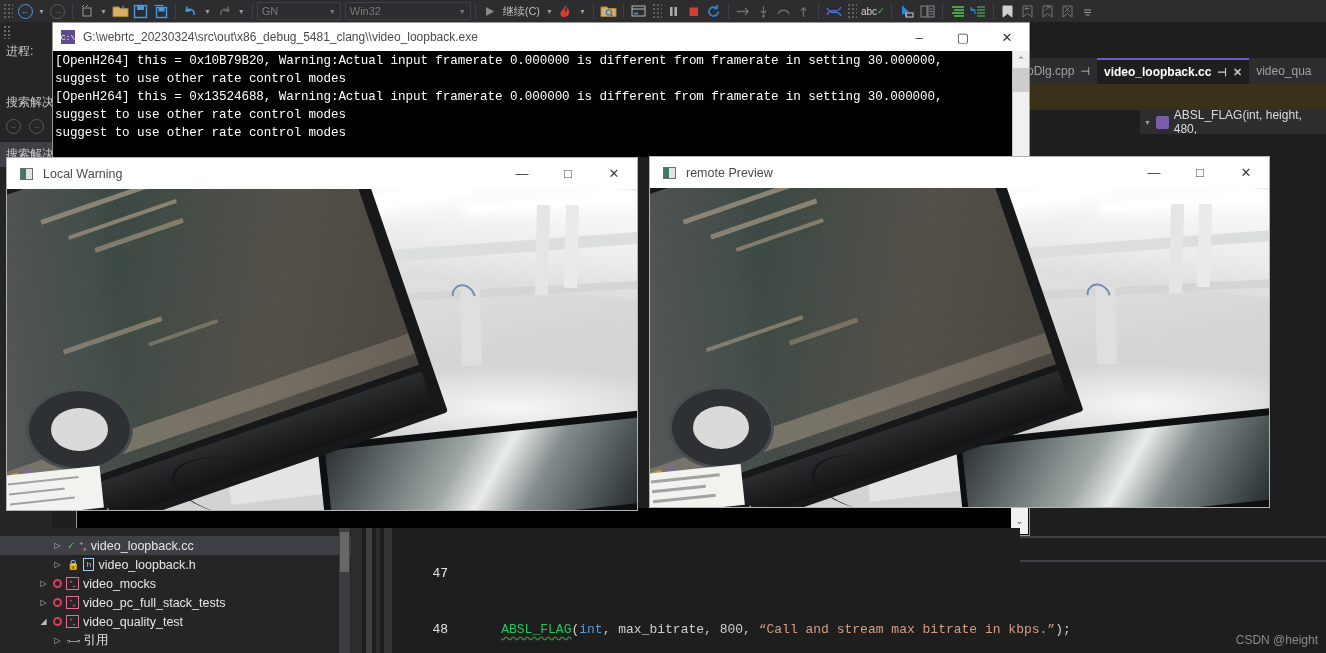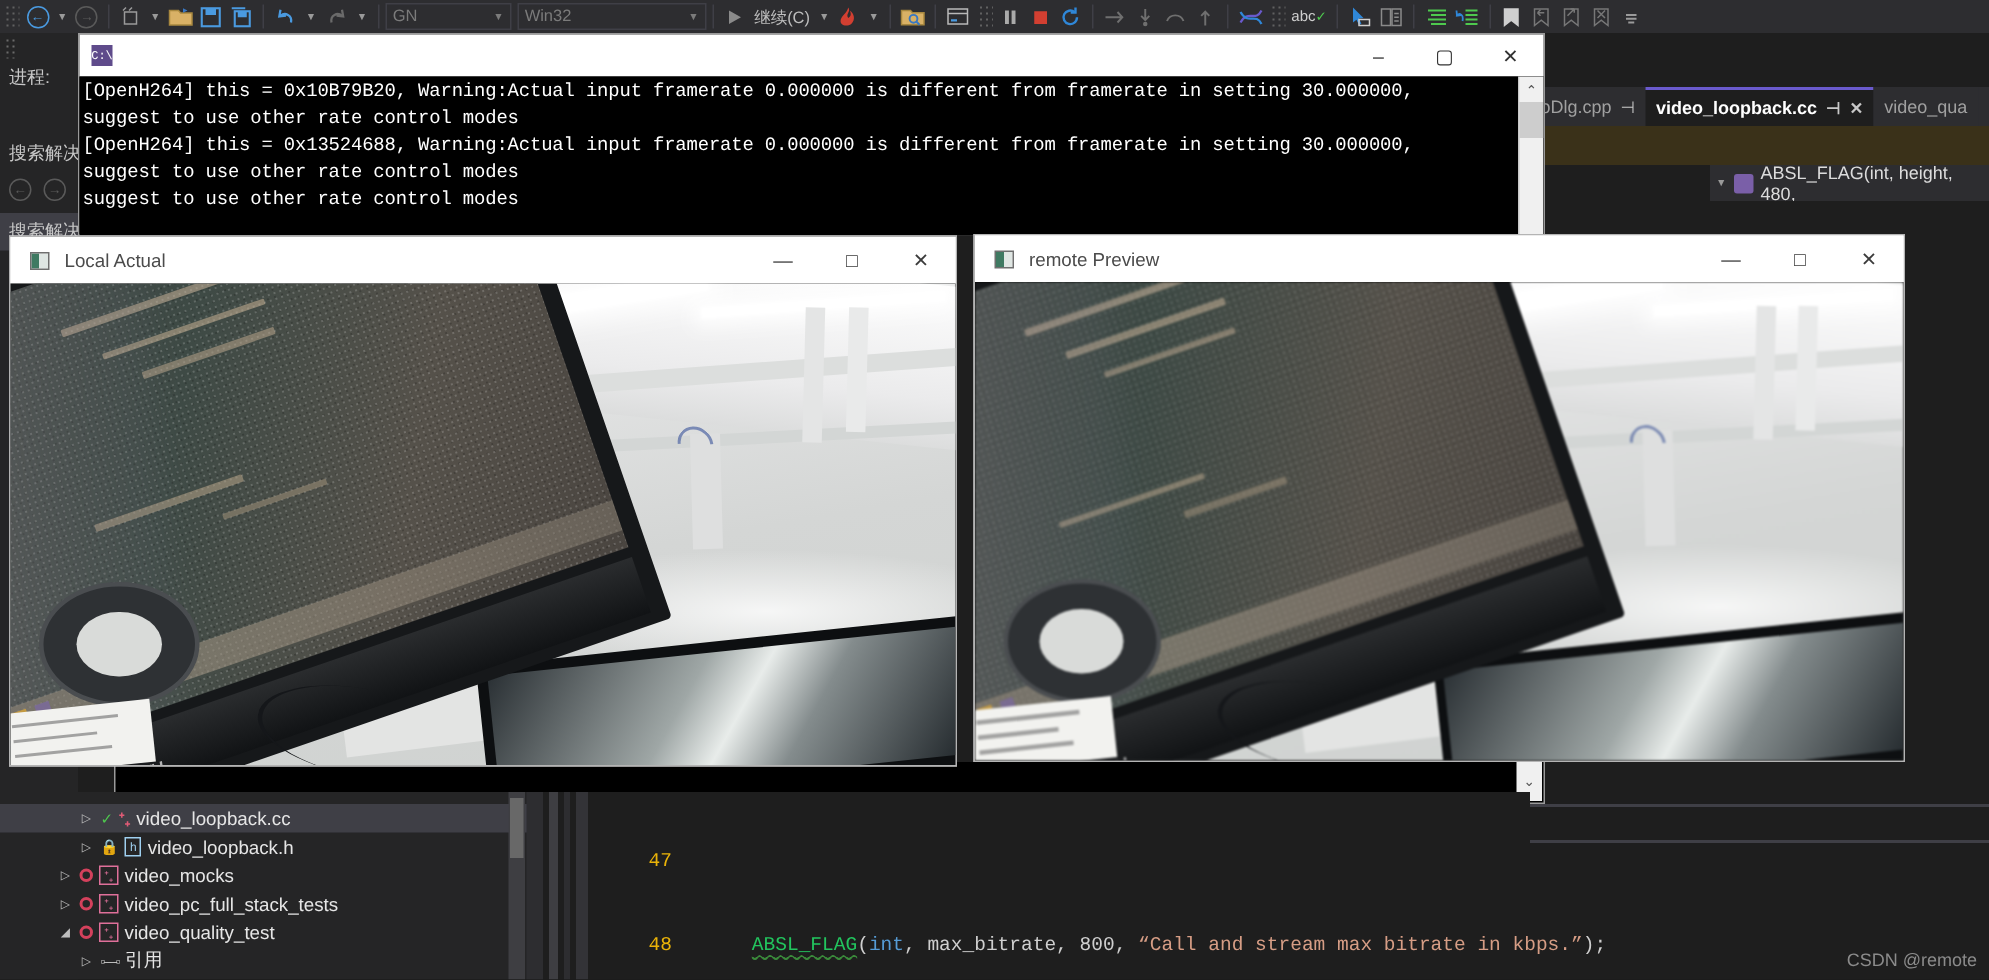--- a/index.html
+++ b/index.html
@@ -181,21 +181,21 @@
     background:#3e3e42; }
   .se-scroll i { position:absolute; left:1px; top:4px; width:9px; height:40px;
     background:#686868; display:block; }
   .se-edge { position:absolute; right:0; top:0; width:11px; height:125px;
     background:#2d2d30; }
 
   
   .code { position:absolute; left:414px; top:528px; width:606px; height:125px;
     background:#1e1e1e; font-family:"Liberation Mono", monospace; font-size:13px;
     line-height:18.5px; white-space:pre; }
-  .ln { color:#eab308; display:inline-block; width:34px; text-align:right;
+  .ln { color:#e5e5e5; display:inline-block; width:34px; text-align:right;
     margin-right:22px; }
   .k { color:#569cd6; } .s { color:#d69d85; }
   .f { color:#22c55e; } .p { color:#cfcfcf; }
   .und { text-decoration:underline; text-decoration-color:#3a8a3a;
     text-decoration-style:wavy; text-underline-offset:3px; }
   .code-gutterbars { position:absolute; left:362px; top:528px; width:52px;
     height:125px; background:#1e1e1e; }
   .gb { position:absolute; top:0; height:125px; }
 
   .watermark { position:absolute; right:8px; bottom:6px; font-size:12px;
@@ -439,20 +439,21 @@
     <span class="hexicon"></span>
     <span>ABSL_FLAG(int, height, 480,</span>
   </div>
   <div class="right-fill"></div>
   <div class="seam" style="left:1020px;top:536px;width:306px;height:2px"></div>
   <div class="seam" style="left:1020px;top:560px;width:306px;height:2px"></div>
 
   <div class="console">
     <div class="console-title">
       <div class="console-icon">C:\</div>
+      <div class="console-path">G:\webrtc_20230324\src\out\x86_debug_5481_clang\\video_loopback.exe</div>
       <div class="console-wbtns">
         <div class="cw">–</div>
         <div class="cw">▢</div>
         <div class="cw">✕</div>
       </div>
     </div>
     <div class="console-body">
       <div class="console-text">[OpenH264] this = 0x10B79B20, Warning:Actual input framerate 0.000000 is different from framerate in setting 30.000000,</div>
       <div class="console-text">suggest to use other rate control modes</div>
       <div class="console-text">[OpenH264] this = 0x13524688, Warning:Actual input framerate 0.000000 is different from framerate in setting 30.000000,</div>
@@ -467,21 +468,21 @@
 
   <div style="position:absolute;left:52px;top:157px;width:978px;height:0"></div>
 
   <div style="position:absolute;left:76px;top:508px;width:954px;height:28px;background:#000;border:1px solid #9a9a9a;border-top:none;">
     <div style="position:absolute;right:1px;top:0;width:17px;height:26px;background:#f0f0f0;display:flex;align-items:center;justify-content:center;font-size:9px;color:#555">⌄</div>
   </div>
 
   <div class="pv" style="left:6px;top:157px;width:632px;height:354px">
     <div class="pv-title">
       <span class="pv-ico"></span>
-      <span class="pv-name">Local Actual</span>
+      <span class="pv-name">Local Warning</span>
       <span class="pv-btns">
         <span class="pvb">—</span>
         <span class="pvb">□</span>
         <span class="pvb">✕</span>
       </span>
     </div>
     <div class="pv-video" style="height:321px">
       <div class="scene">
         <div class="ceil"></div>
         <div class="tube tube1"></div>
@@ -645,14 +646,14 @@
   <div class="code">
     <div><span class="ln">47</span></div>
     <div><span class="ln">48</span><span><span class="p">    </span><span class="f und">ABSL_FLAG</span><span class="p">(</span><span class="k">int</span><span class="p">, max_bitrate, </span><span class="p">800</span><span class="p">, </span><span class="s">“Call and stream max bitrate in kbps.”</span><span class="p">);</span></span></div>
     
     
     
     
     
   </div>
 
-  <div class="watermark">CSDN @remote</div>
+  <div class="watermark">CSDN @height</div>
 </div>
 
 </body></html>

